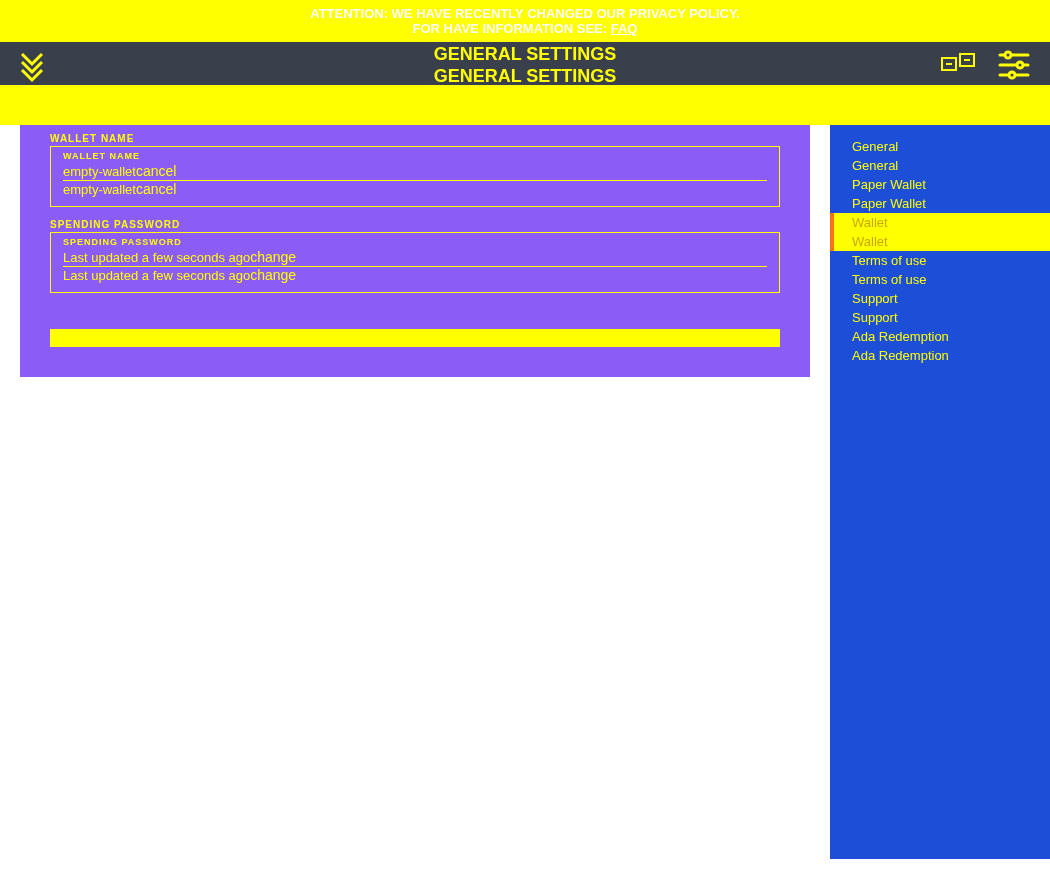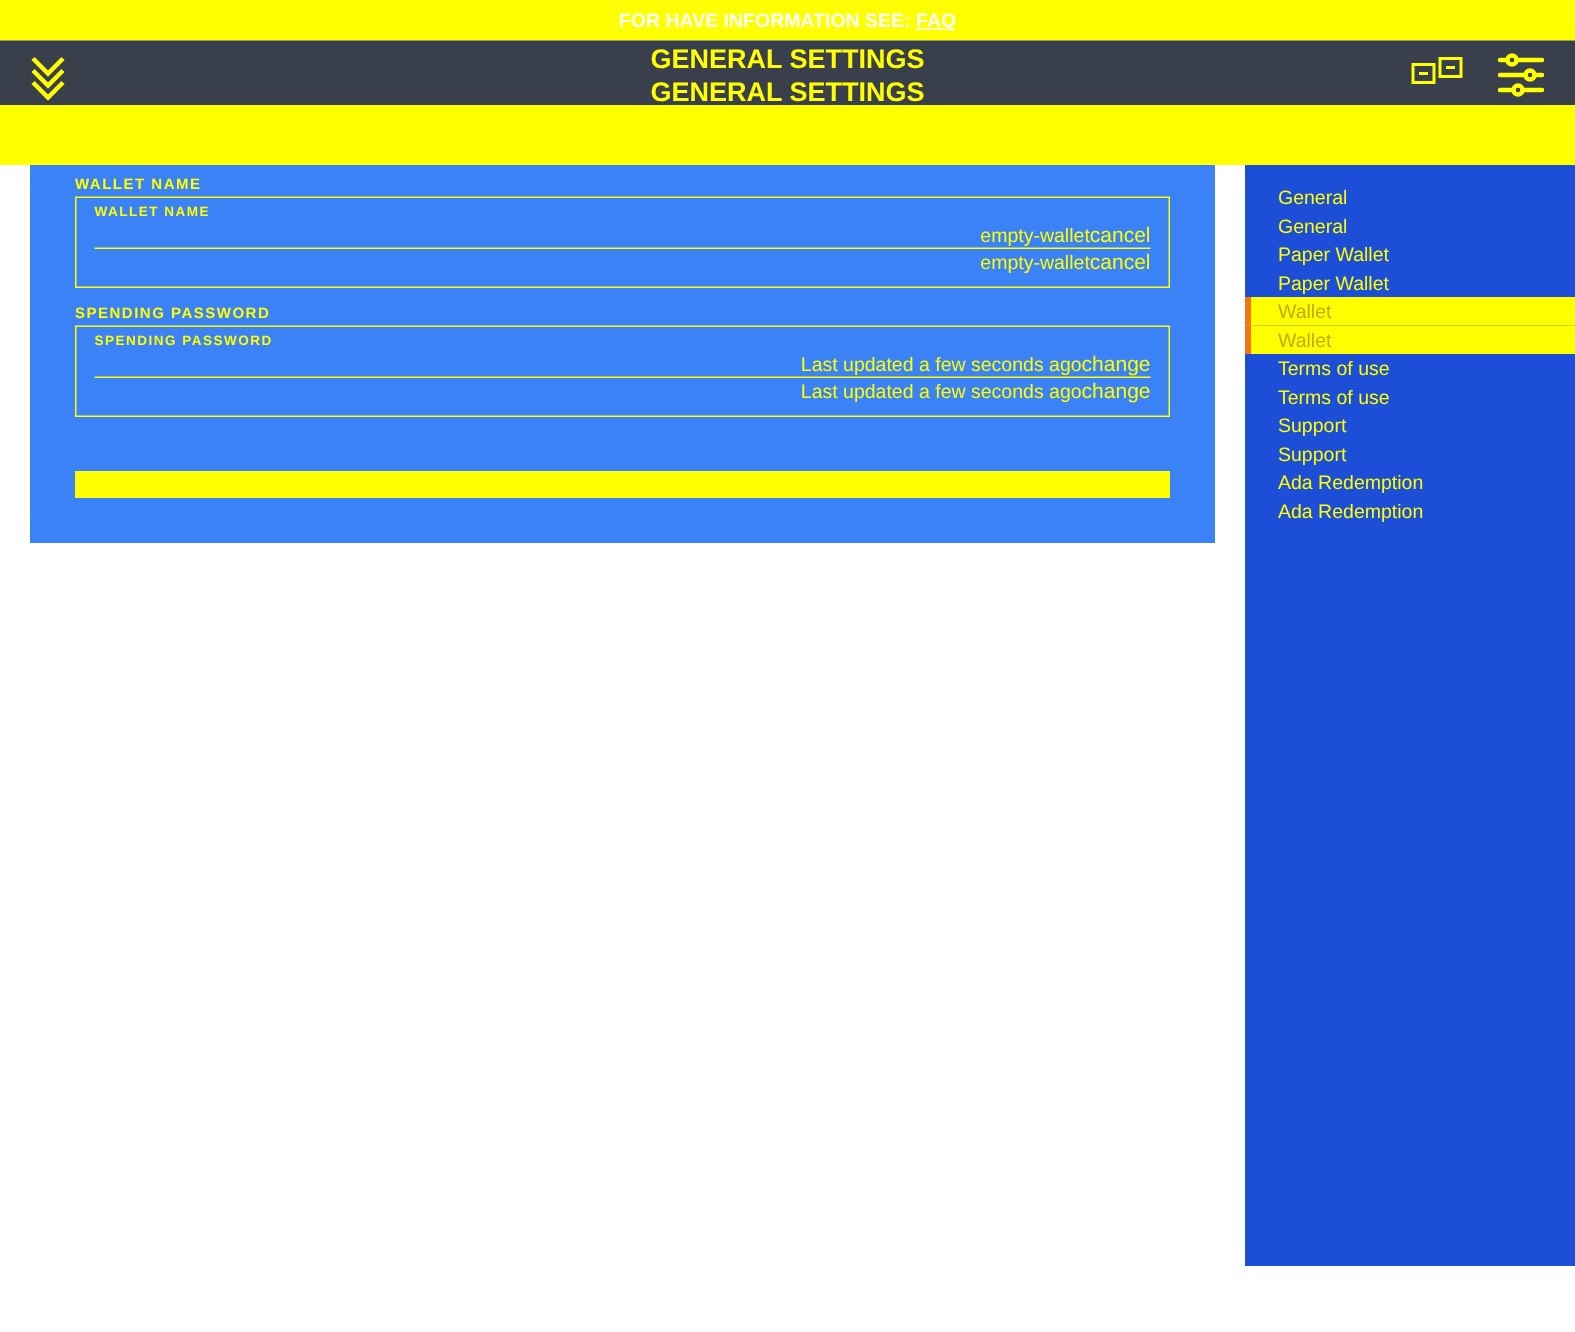--- a/index.html
+++ b/index.html
@@ -59,21 +59,21 @@
   .main-wrap {
     display: flex;
     align-items: flex-start;
   }
   .content {
     flex: 1;
     padding: 0 20px;
     position: relative;
   }
   .settings-card {
-    background: #3b82f6;
+    background: #8b5cf6;
     padding: 8px 30px 30px 30px;
     margin-bottom: 0;
     position: relative;
   }
   .field-label {
     font-size: 10px;
     letter-spacing: 1px;
     font-weight: bold;
     color: #ffff00;
     margin-bottom: 2px;
@@ -86,21 +86,21 @@
   }
   .field-inner-label {
     font-size: 9px;
     letter-spacing: 1px;
     font-weight: bold;
     color: #ffff00;
     margin-bottom: 2px;
   }
   .value-row {
     display: flex;
-    justify-content: flex-end;
+    justify-content: flex-start;
     align-items: center;
     border-bottom: 1px solid #ffff00;
     font-size: 13px;
     color: #ffff00;
     padding: 0 0 1px 0;
   }
   .value-row:last-child { border-bottom: none; }
   .value-row .val { color: #ffff00; }
   .value-row .act { color: #ffff00; font-size: 14px; cursor: pointer; }
   .yellow-bar {
@@ -125,20 +125,21 @@
     background: #ffff00;
     color: #c7a800;
     border-left: 4px solid #f97316; 
     padding-left: 18px;
   }
 </style>
 </head>
 <body>
 
 <div class="banner">
+  <div>ATTENTION: WE HAVE RECENTLY CHANGED OUR PRIVACY POLICY.</div>
   <div>
     <span>FOR HAVE INFORMATION SEE: </span><span class="faq">FAQ</span>
   </div>
 </div>
 
 <div class="topbar-wrap">
   <div class="topbar">
     <div class="icon-left">
       <svg width="38" height="34" viewBox="0 0 38 34">
         <g stroke="#ffff00" stroke-width="3" fill="none">

